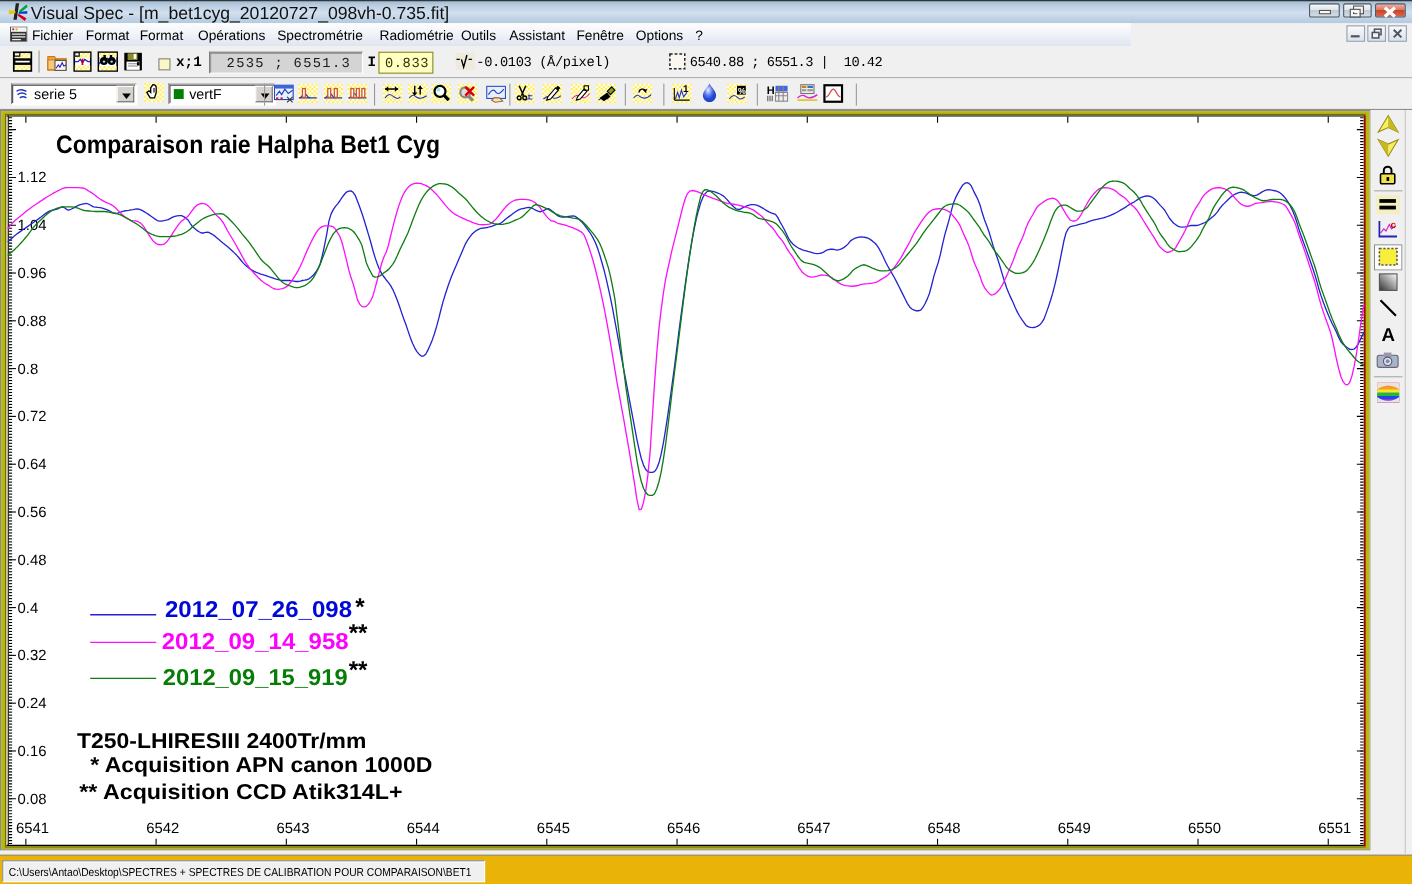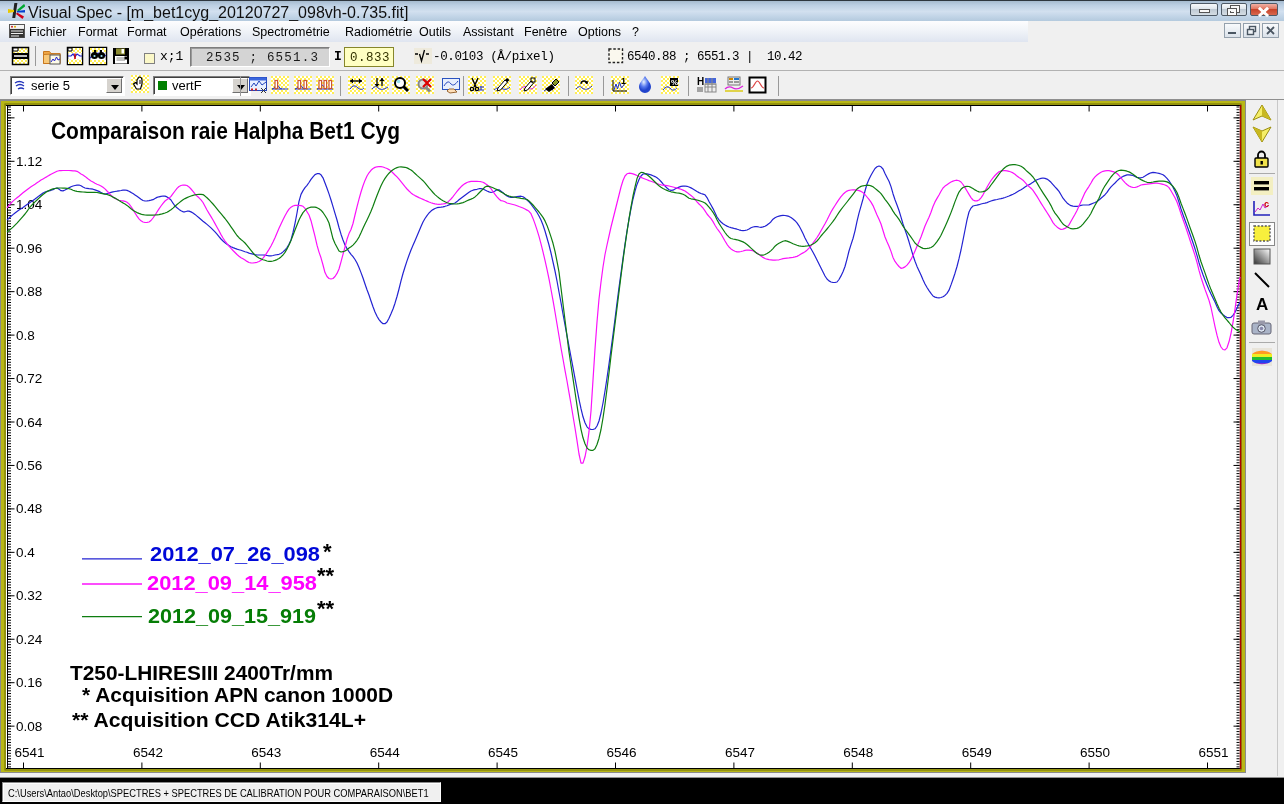--- a/index.html
+++ b/index.html
@@ -20,21 +20,21 @@
 #toolbar2 { left:0; top:72px; width:1284px; height:28px; background:#f0f0f0; border-bottom:1px solid #8f8f8f; }
 .sep { width:1px; height:20px; background:#999; top:4px; }
 .mono { font-family:"Liberation Mono", monospace; }
 .combo { height:19px; background:#fff; border:1px solid #7e7e7e; border-right-color:#fff; border-bottom-color:#fff;
   box-shadow:inset 1px 1px 0 #404040, 1px 1px 0 #fff; font-size:13px; }
 .cbtn { position:absolute; right:1px; top:1px; width:16px; height:15px; background:#d6d3ce;
   border:1px solid #fff; border-right-color:#6f6f6f; border-bottom-color:#6f6f6f; text-align:center; }
 .cbtn:after { content:""; position:absolute; left:4px; top:6px; border:4px solid transparent; border-top:5px solid #000; }
 #rightbar { left:1246px; top:100px; width:38px; height:676px; background:#f0f0f0; }
 #rightbar .rsep { position:absolute; left:3px; width:26px; height:1px; background:#aaa; }
-#statusbar { left:0; top:777px; width:1284px; height:27px; background:#000000; border-top:1px solid #8e8e8e; }
+#statusbar { left:0; top:777px; width:1284px; height:27px; background:#eab308; border-top:1px solid #8e8e8e; }
 .panel { position:absolute; top:4px; height:20px; border:1px solid #898989; border-bottom-color:#fdfdfd; border-right-color:#fdfdfd;
   box-shadow:inset 1px 1px 0 #fdfdfd; background:#f0f0f0; font-size:10.5px; white-space:nowrap; }
 </style></head>
 <body>
 <div id="page">
 <div id="titlebar" class="abs">
   <div class="abs" style="left:7px;top:2px"><svg width="18" height="17" style="">
           <rect x="7.5" y="1" width="3" height="15" fill="#222" transform="skewX(-8)"></rect>
 <path d="M1 7 l6 1 0 2 -6 1z" fill="#e8c800"></path>
 <path d="M10 8 l7 -6 1.5 2 -7 5.5z" fill="#00a830"></path>
@@ -139,21 +139,21 @@
   <div class="abs" style="left:111px;top:4px"><svg width="20" height="20" style="">
 <rect x="2" y="2" width="16" height="16" fill="#000"></rect>
 <rect x="5" y="2.5" width="9" height="6" fill="#8a8a30"></rect>
 <rect x="10.5" y="3" width="2.5" height="4.5" fill="#fff"></rect>
 <rect x="4" y="10" width="12" height="7.5" fill="#fff"></rect>
 <line x1="5.5" y1="12" x2="14" y2="12" stroke="#888"></line>
           <line x1="5.5" y1="14" x2="14" y2="14" stroke="#888"></line>
 <rect x="13.5" y="10.5" width="2.5" height="3" fill="#000"></rect>
         </svg></div>
   <div class="abs" style="left:144px;top:11px;width:11px;height:11px;background:#fbf8c8;border:1px solid #808080"></div>
-  <div class="abs mono" style="left:160px;top:7px;font-size:13px;font-weight:normal">x;1</div>
+  <div class="abs mono" style="left:160px;top:7px;font-size:13px;font-weight:bold">x;1</div>
   <div class="abs" style="left:190px;top:5px;width:140px;height:20px;background:#d4d4d4;border:1px solid #7e7e7e;border-bottom-color:#fff;border-right-color:#fff;box-shadow:inset 1px 1px 0 #9a9a9a"></div>
   <div class="abs mono" style="left:206px;top:9px;font-size:12.5px;color:#1a1a1a;letter-spacing:1.2px">2535 ; 6551.3</div>
   <div class="abs mono" style="left:334px;top:7px;font-size:13px;font-weight:bold">I</div>
   <div class="abs" style="left:344px;top:5px;width:50px;height:20px;background:#ffffc2;border:1px solid #86862a"></div>
   <div class="abs mono" style="left:350px;top:9px;font-size:12.5px;color:#333300;letter-spacing:0.5px">0.833</div>
   <div class="abs" style="left:414px;top:6px"><svg width="18" height="16" style="">
 <rect x="0" y="0" width="18" height="16" fill="#eeeadc"></rect>
 <path d="M1 6 l3 0 m1.5 0 l2 7 3 -11 m1.5 4 l3 0" fill="none" stroke="#000" stroke-width="1.3"></path>
         </svg></div>
   <div class="abs mono" style="left:433px;top:8px;font-size:12.5px;letter-spacing:-0.35px">-0.0103 (Å/pixel)</div>

